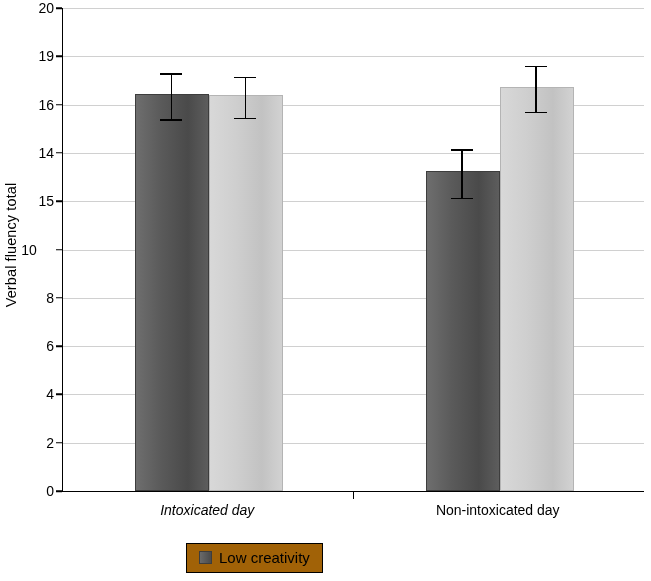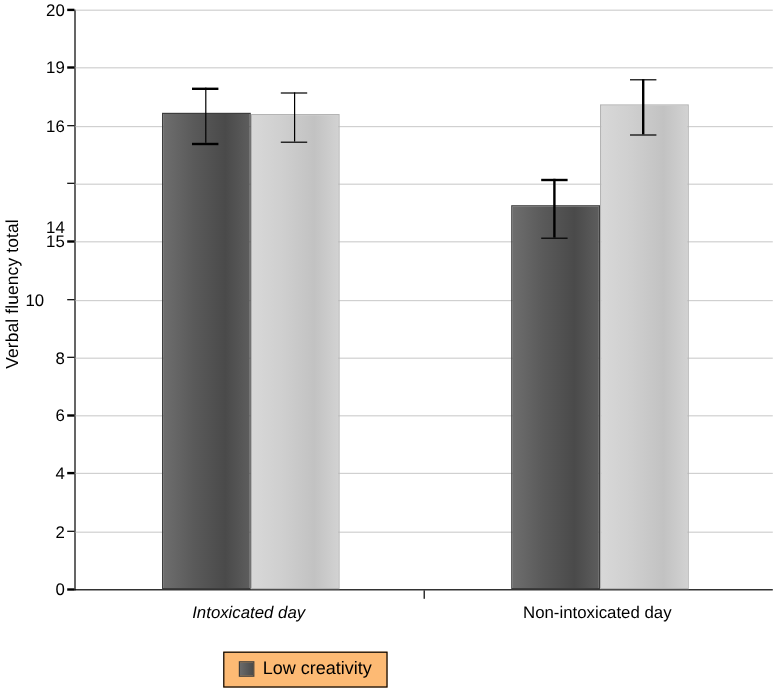--- a/index.html
+++ b/index.html
@@ -136,21 +136,21 @@
     transform: translateX(-50%);
     white-space: nowrap;
   }
 
   
   .legend {
     position: absolute;
     left: 186px;
     top: 543px;
     border: 1px solid #000000;
-    background: #fdba74;
+    background: #a16207;
     padding: 5px 12px 6px 12px;
     display: flex;
     align-items: center;
     gap: 18px;
   }
   .legend-item {
     display: flex;
     align-items: center;
     gap: 7px;
     font-size: 15px;
@@ -187,21 +187,21 @@
       <div class="y-tick-label" style="top: 386.4px;">4</div>
       <div class="tick-mark" style="top: 386.4px;"></div>
       <div class="y-tick-label" style="top: 338.1px;">6</div>
       <div class="tick-mark" style="top: 338.1px;"></div>
       <div class="y-tick-label" style="top: 289.8px;">8</div>
       <div class="tick-mark" style="top: 289.8px;"></div>
       <div class="y-tick-label" style="top: 241.5px; text-align: center;">10</div>
       <div class="tick-mark" style="top: 241.5px;"></div>
       <div class="y-tick-label" style="top: 193.2px;">15</div>
       <div class="tick-mark" style="top: 193.2px;"></div>
-      <div class="y-tick-label" style="top: 144.9px; margin-top: 36px;">14</div>
+      <div class="y-tick-label" style="top: 144.9px;">14</div>
       <div class="tick-mark" style="top: 144.9px;"></div>
       <div class="y-tick-label" style="top: 96.6px; text-align: right;">16</div>
       <div class="tick-mark" style="top: 96.6px;"></div>
       <div class="y-tick-label" style="top: 48.3px;">19</div>
       <div class="tick-mark" style="top: 48.3px;"></div>
       <div class="y-tick-label" style="top: 0px;">20</div>
       <div class="tick-mark" style="top: 0px;"></div>
     </div>
 
   <div class="plot-area">

